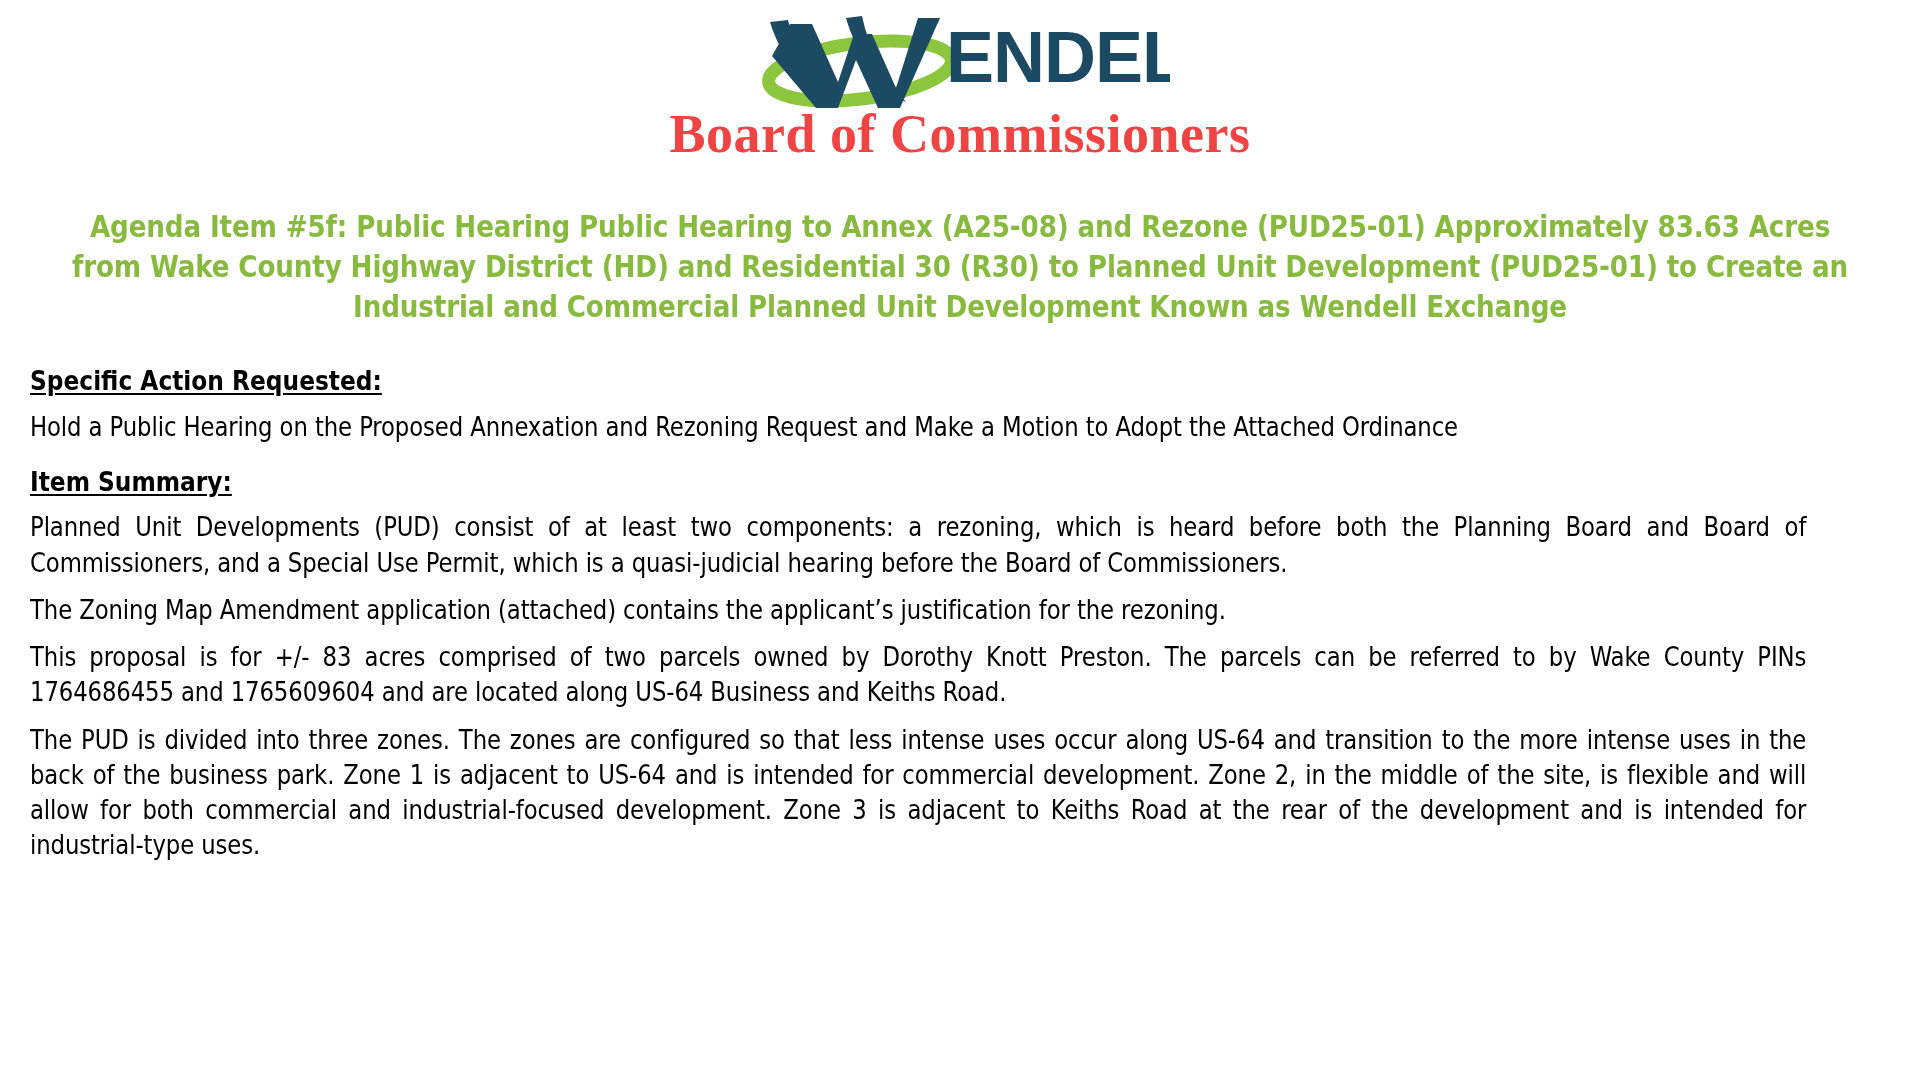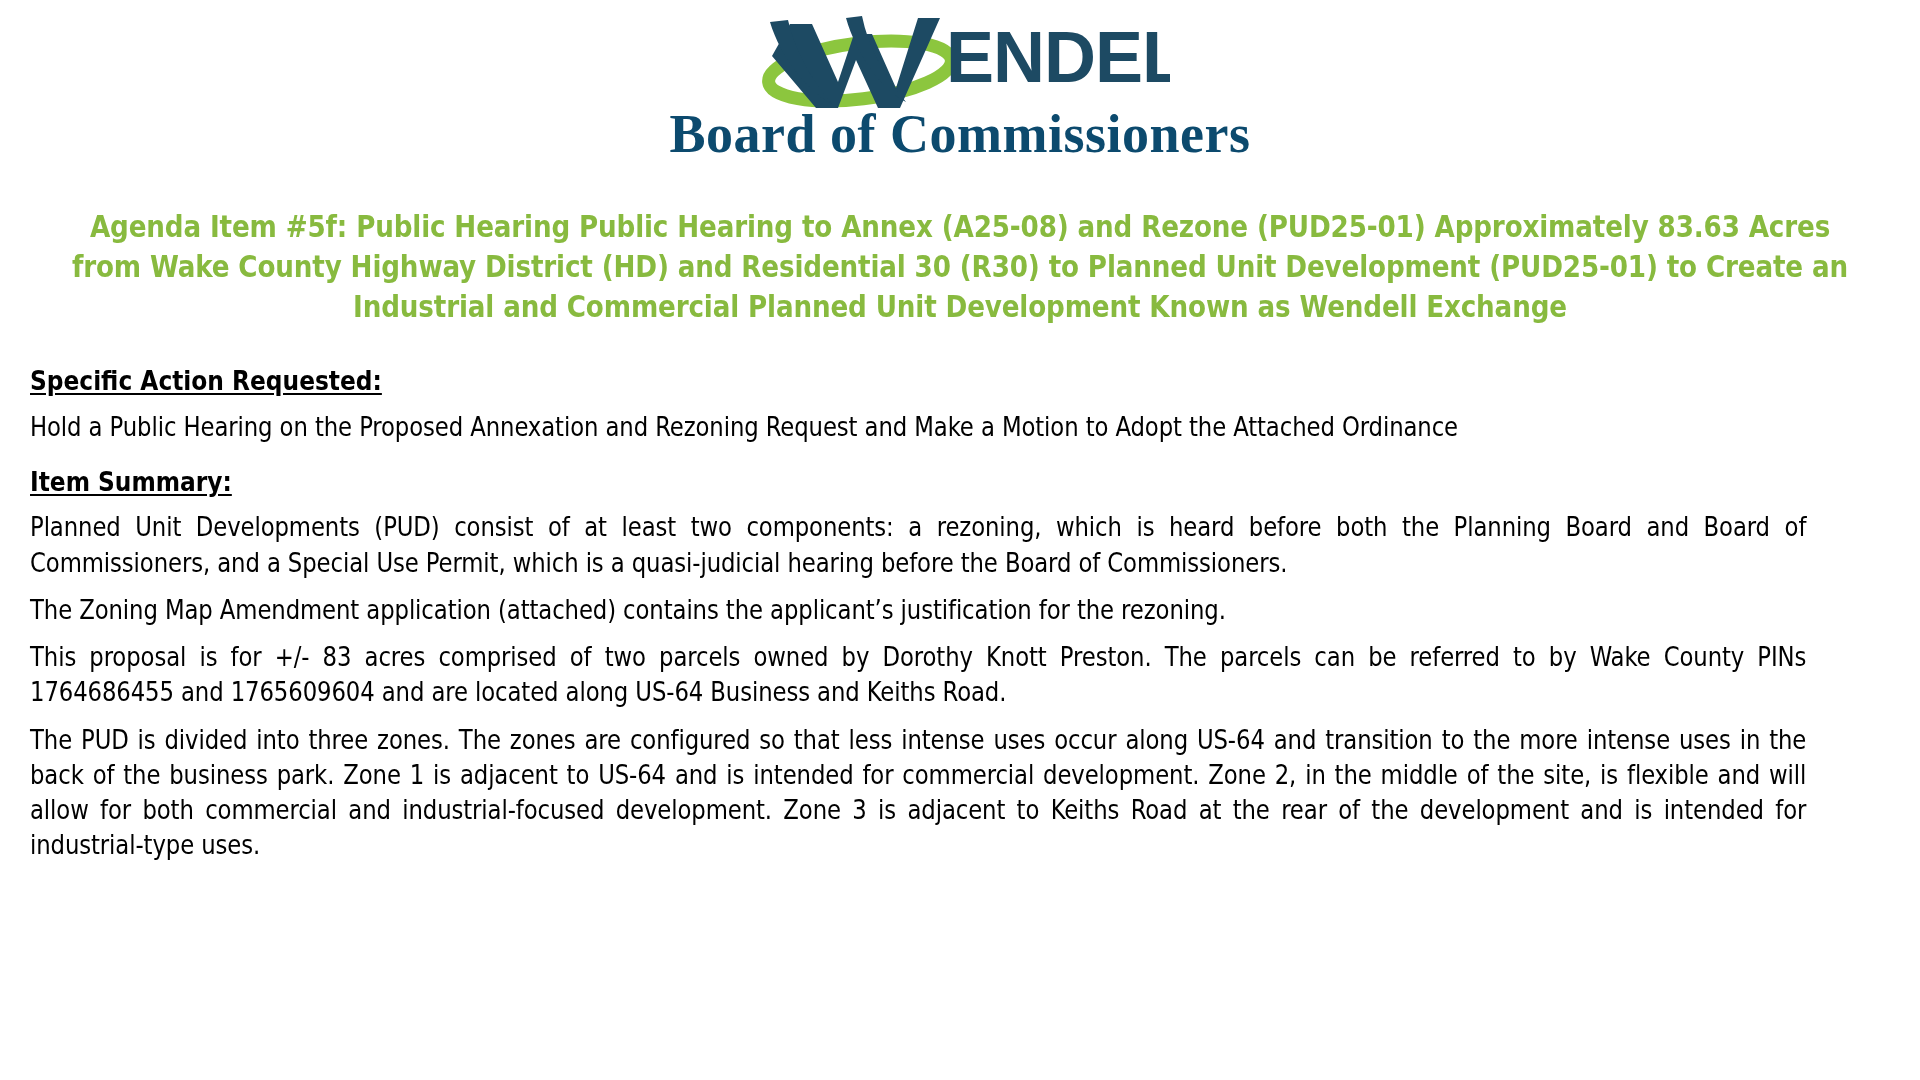--- a/index.html
+++ b/index.html
@@ -37,21 +37,21 @@
     height: 100px;
   }
   .logo-mark svg {
     display: block;
   }
   .logo-subtitle {
     font-family: "Liberation Serif", "DejaVu Serif", serif;
     font-weight: bold;
     font-size: 54px;
     letter-spacing: 0.5px;
-    color: #0c4a6e;
+    color: #ef4444;
     line-height: 1.05;
     margin-top: -2px;
   }
 
   
   .agenda-title {
     margin: 44px 18px 0 18px;
     text-align: center;
     font-family: "DejaVu Sans Condensed", "Liberation Sans Narrow", "Liberation Sans", sans-serif;
     font-weight: bold;

